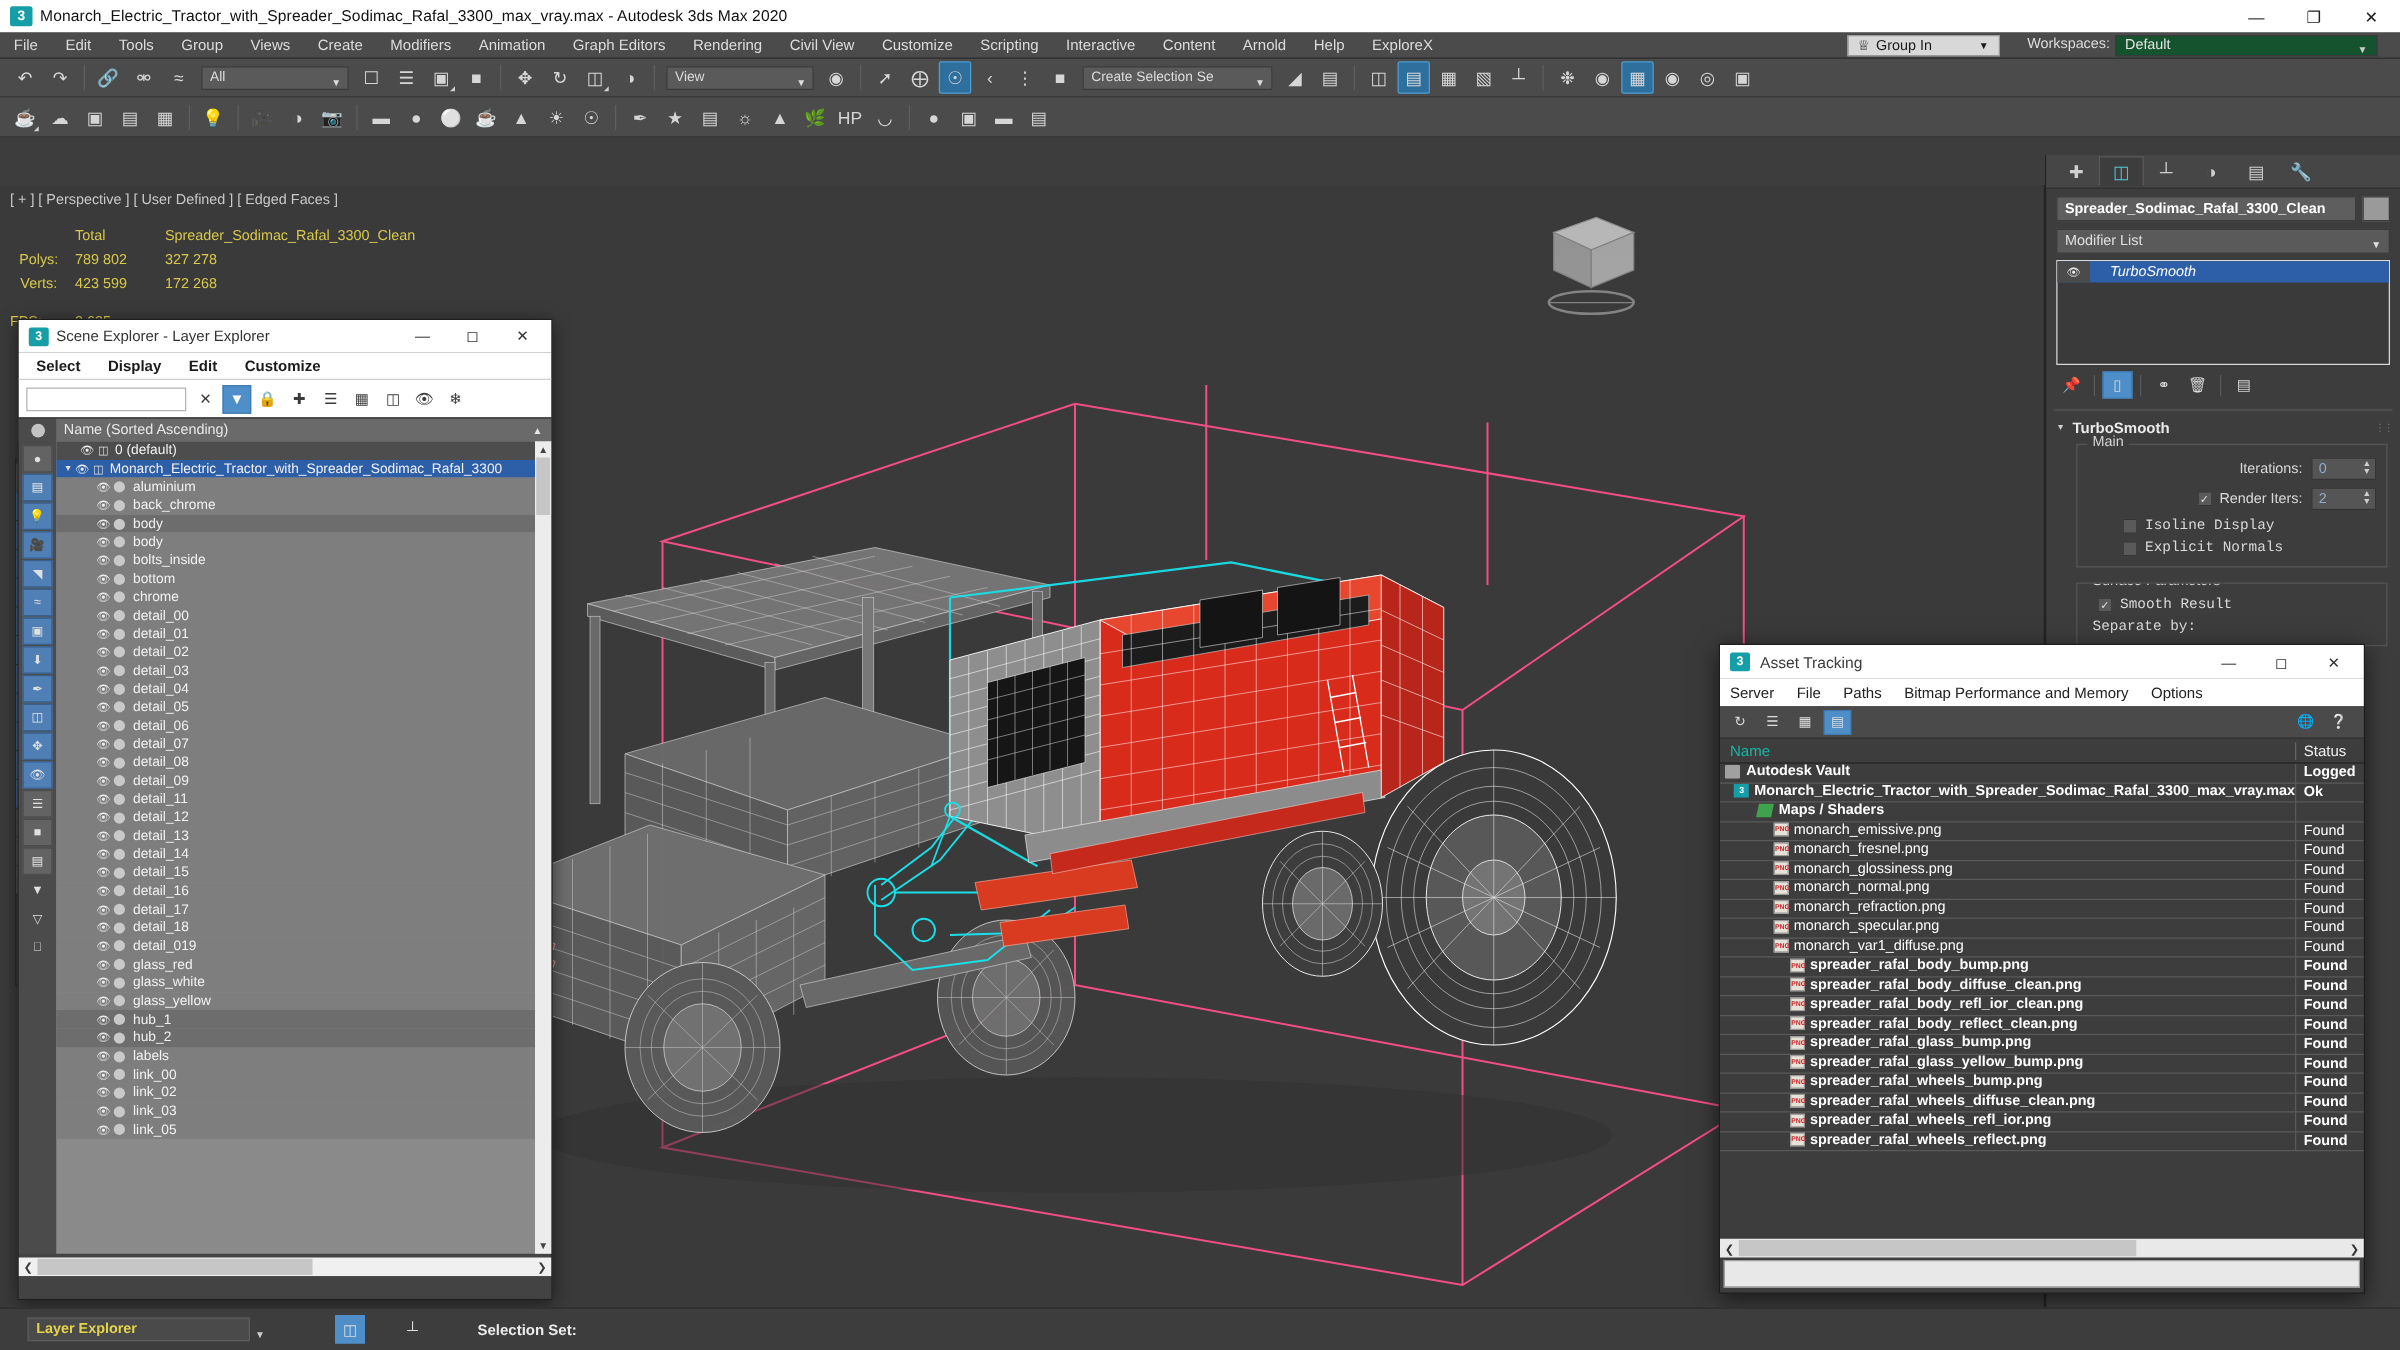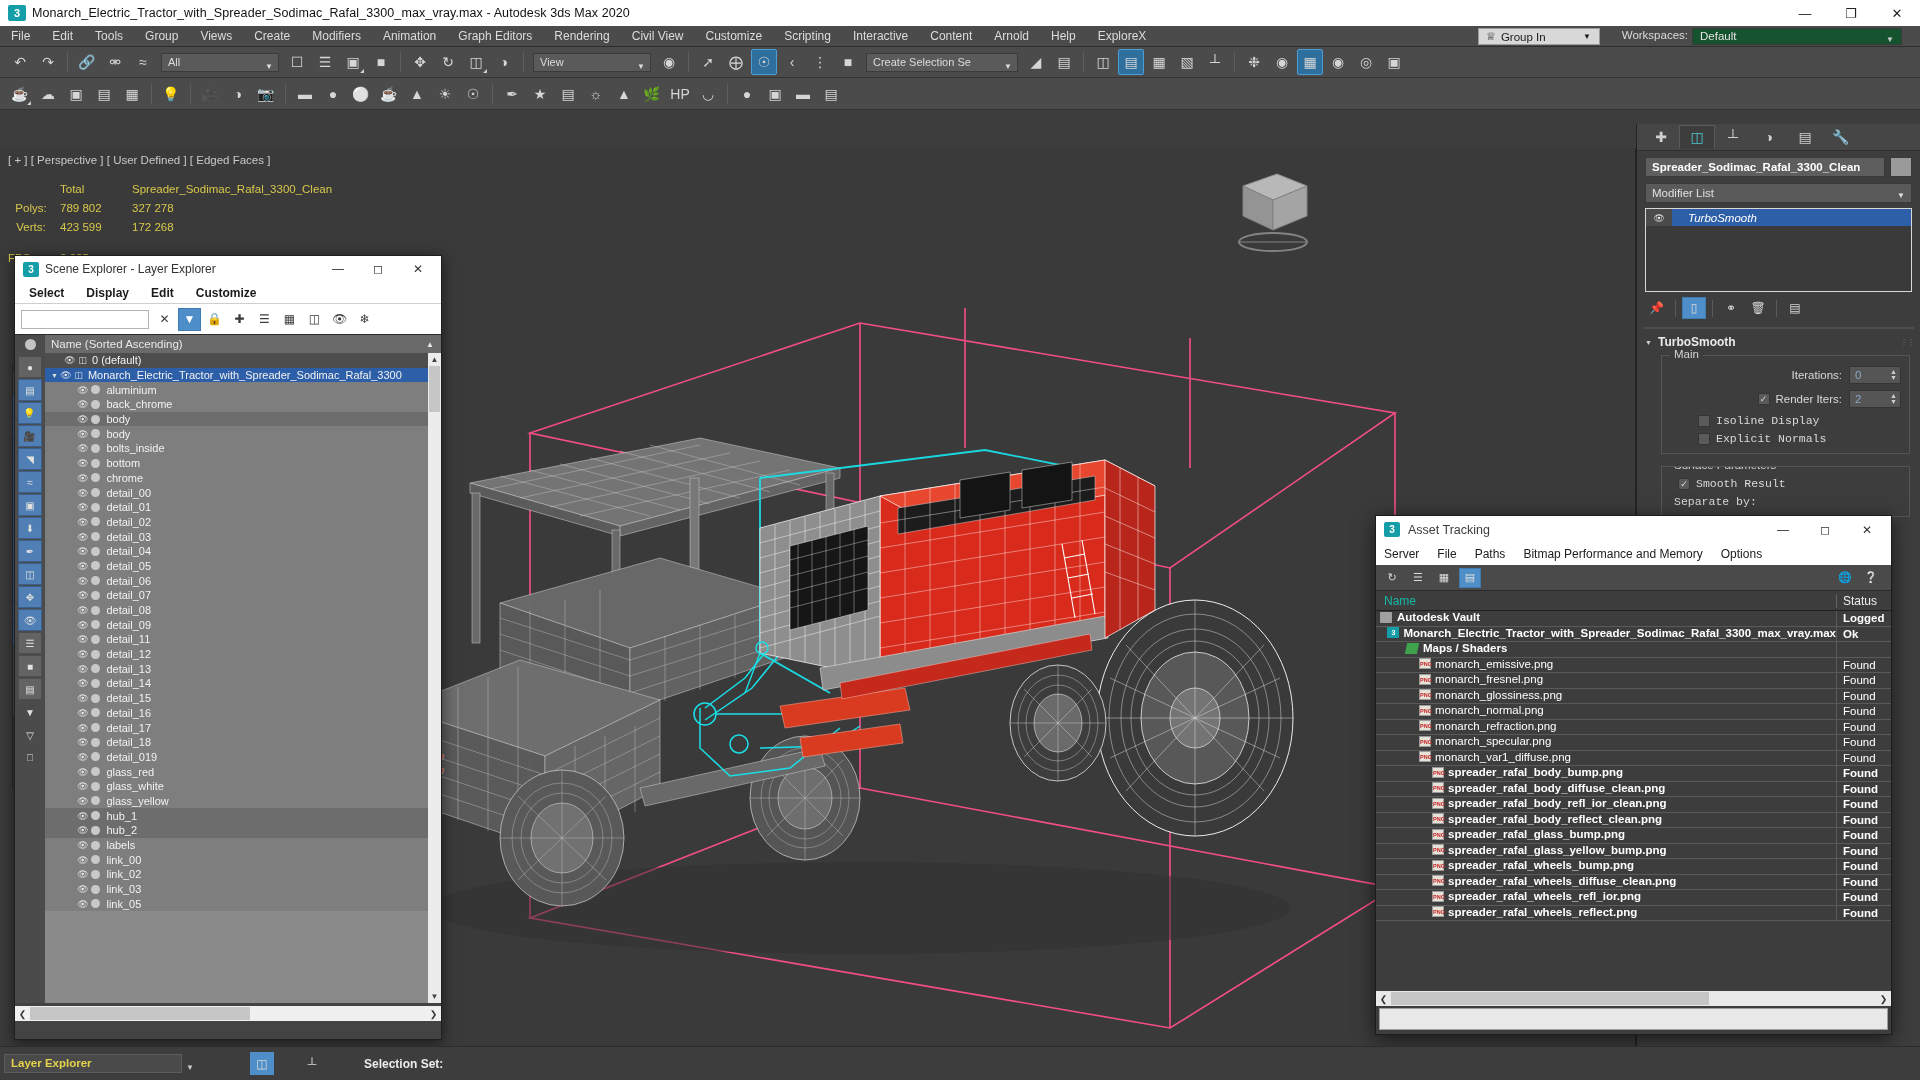--- a/index.html
+++ b/index.html
@@ -109,21 +109,21 @@
   #sxVScroll .ar { height:13px; text-align:center; font-size:8px; color:#444; line-height:13px;}
   #sxVScroll .th { position:absolute; top:13px; left:1px; width:11px; height:46px; background:#c6c6c6;}
   #sxHScroll { position:absolute; left:0; right:0; bottom:18px; height:15px; background:#f0f0f0;
       display:flex; align-items:center; }
   #sxHScroll .ar{ width:15px; text-align:center; font-size:9px; color:#3a3a3a;}
   #sxHScroll .th{ height:13px; background:#c6c6c6; width:220px;}
   #sxFoot { position:absolute; left:0; right:0; bottom:0; height:18px; background:#434343;}
 
   
   #statusbar { position:absolute; left:0; bottom:0; width:1920px; height:34px; background:#3d3d3d;
-      border-top:1px solid #2b2b2b; display:flex; align-items:center; padding-left:4px;gap:22px;}
+      border-top:1px solid #2b2b2b; display:flex; align-items:center; padding-left:22px;gap:22px;}
   #sbSel { width:178px; height:19px; background:#4a4a4a; border:1px solid #5c5c5c; color:#e5d34b;
       font-size:11.5px; font-weight:bold; padding-left:6px; line-height:17px; position:relative;}
   #sbSel .ca{ position:absolute; right:-13px; top:4px; font-size:8px; color:#ccc;}
   .sbbtn { width:24px;height:23px; margin:0 2px; display:flex;align-items:center;justify-content:center;
       color:#ddd; font-size:12px;}
   .sbbtn.on{ background:#4f8fc9; }
   #sbSet { font-size:12px; color:#ececec; font-weight:bold; margin-left:16px;}
 
   
   #cmdpanel { position:absolute; right:0; top:124px; width:284px; bottom:34px; background:#3d3d3d;

